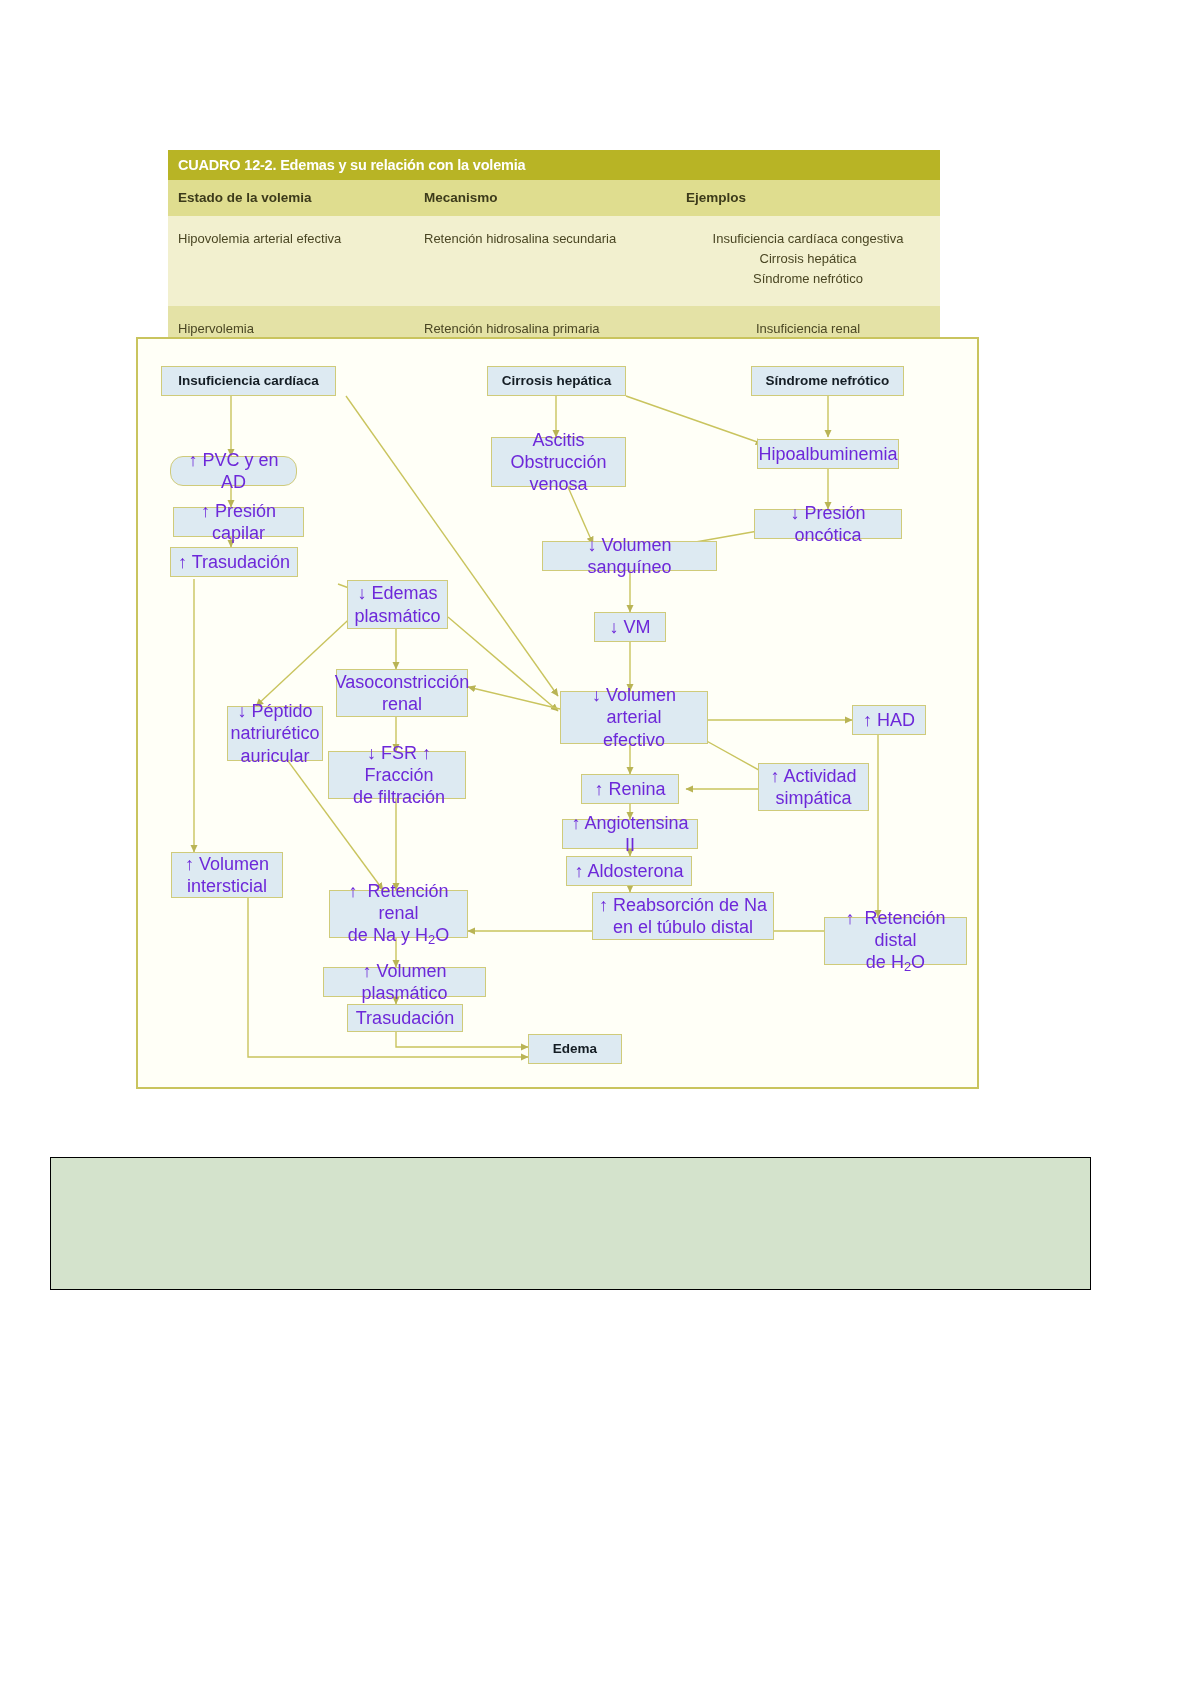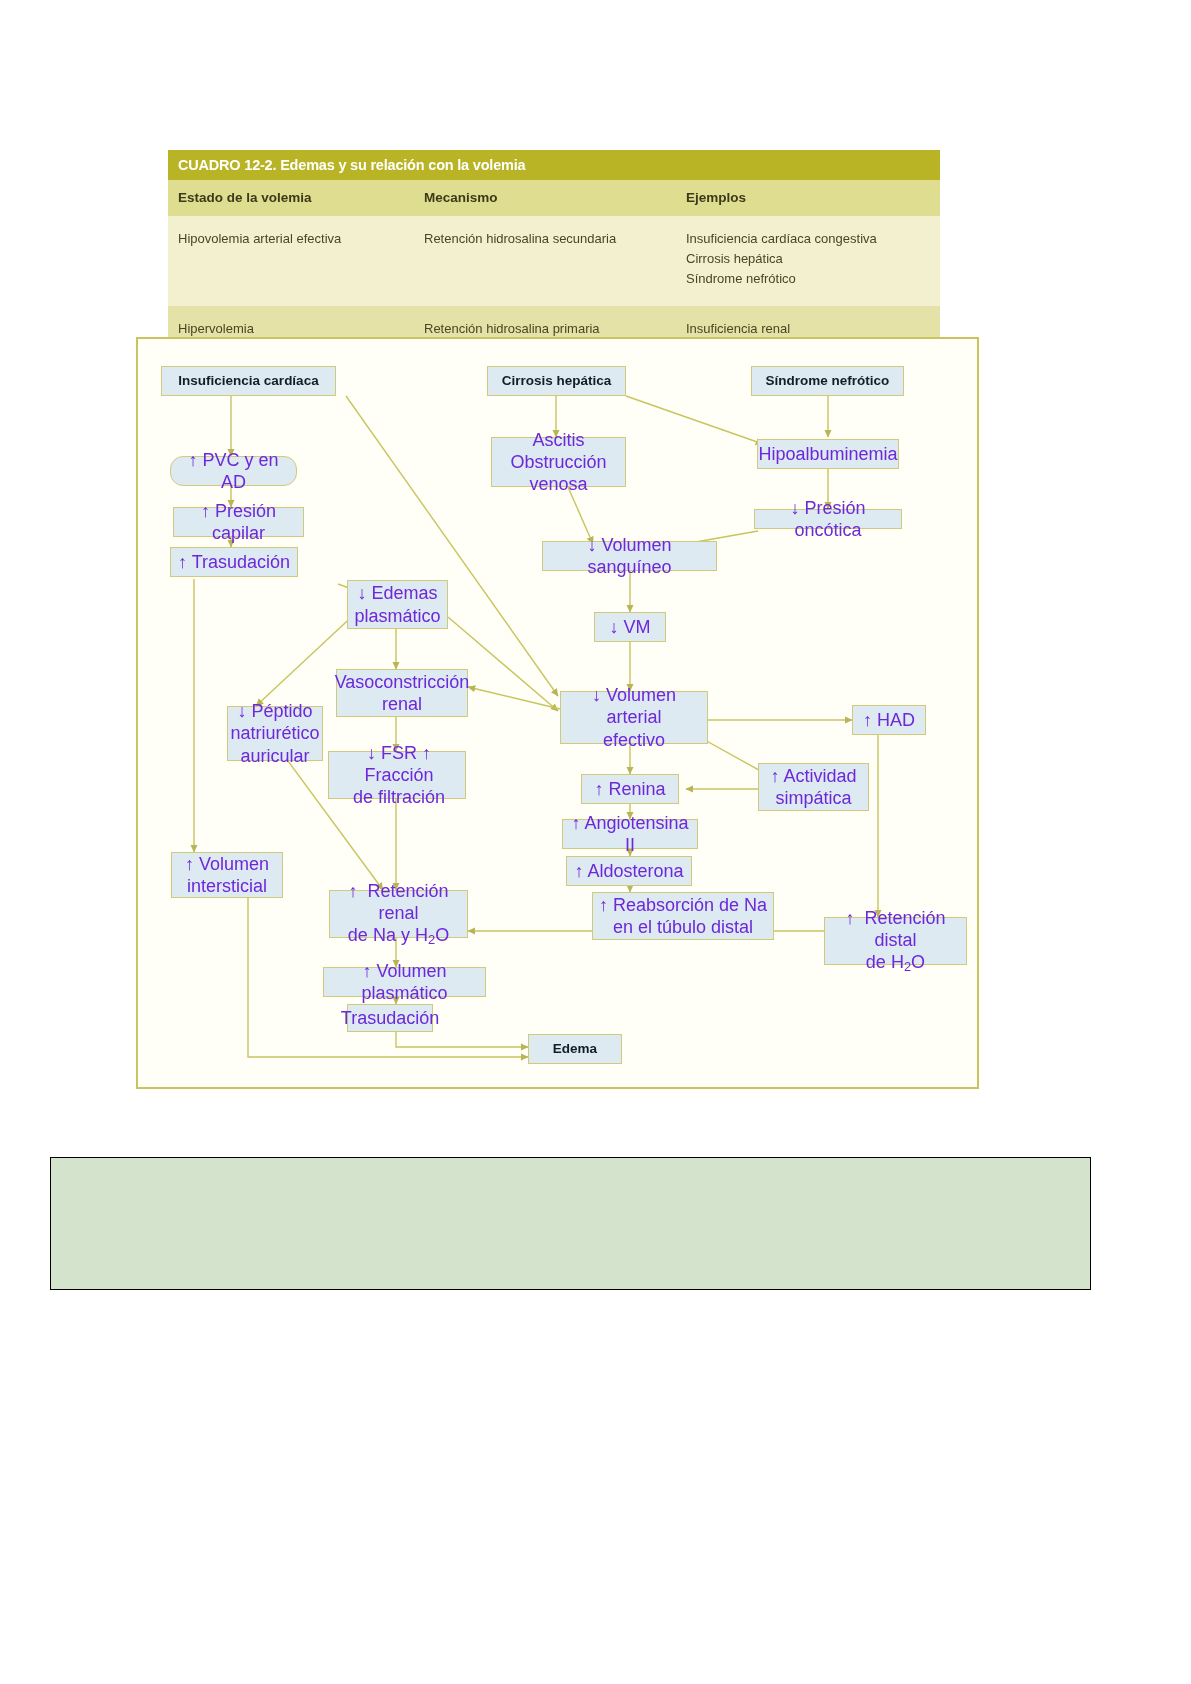--- a/index.html
+++ b/index.html
@@ -46,21 +46,21 @@
     color: #4a4623;
     padding: 13px 10px 17px 10px;
     vertical-align: top;
     line-height: 1.55;
   }
   #cuadro-table .row-a .tbl-cell { background: #f2f0cf; }
   #cuadro-table .row-b .tbl-cell { background: #e4e2a6; }
   #cuadro-table col.c1 { width: 246px; }
   #cuadro-table col.c2 { width: 262px; }
   #cuadro-table col.c3 { width: 264px; }
-  .ex-line { display: block; }
+  .ex-line { display: block; text-align: center; }
 
   
   #flow-frame {
     position: absolute;
     left: 136px;
     top: 337px;
     width: 843px;
     height: 752px;
     border: 2px solid #c9c45e;
     background: #fffff7;
@@ -240,21 +240,21 @@
     <div class="node bold" style="left:613px; top:27px; width:153px; height:30px;">Síndrome nefrótico</div>
 
     <div class="node" style="left:32px; top:117px; width:127px; height:30px;border-radius:13px;">↑  PVC y en AD</div>
     <div class="node" style="left:35px; top:168px; width:131px; height:30px;">↑  Presión capilar</div>
     <div class="node" style="left:32px; top:208px; width:128px; height:30px;">↑  Trasudación</div>
 
     <div class="node" style="left:353px; top:98px; width:135px; height:50px;">Ascitis
 Obstrucción venosa</div>
 
     <div class="node" style="left:619px; top:100px; width:142px; height:30px;">Hipoalbuminemia</div>
-    <div class="node" style="left:616px; top:170px; width:148px; height:20px;">↓  Presión oncótica</div>
+    <div class="node" style="left:616px; top:170px; width:148px; height:30px;">↓  Presión oncótica</div>
 
     <div class="node" style="left:404px; top:202px; width:175px; height:30px;">↓  Volumen sanguíneo</div>
     <div class="node" style="left:209px; top:241px; width:101px; height:49px;">↓  Edemas
 plasmático</div>
     <div class="node" style="left:456px; top:273px; width:72px; height:30px;">↓ VM</div>
     <div class="node" style="left:198px; top:330px; width:132px; height:48px;">Vasoconstricción
 renal</div>
     <div class="node" style="left:422px; top:352px; width:148px; height:53px;">↓  Volumen arterial
 efectivo</div>
     <div class="node" style="left:714px; top:366px; width:74px; height:30px;">↑  HAD</div>
@@ -271,18 +271,18 @@
     <div class="node" style="left:424px; top:480px; width:136px; height:30px;">↑  Angiotensina II</div>
     <div class="node" style="left:428px; top:517px; width:126px; height:30px;">↑  Aldosterona</div>
 
     <div class="node" style="left:33px; top:513px; width:112px; height:46px;">↑  Volumen
 intersticial</div>
     <div class="node" style="left:191px; top:551px; width:139px; height:48px;"><span>↑&nbsp; Retención renal<br>de Na y H<sub>2</sub>O</span></div>
     <div class="node" style="left:414px; top:553px; width:182px; height:48px;margin-left:40px;">↑  Reabsorción de Na
 en el túbulo distal</div>
     <div class="node" style="left:686px; top:578px; width:143px; height:48px;"><span>↑&nbsp; Retención distal<br>de H<sub>2</sub>O</span></div>
     <div class="node" style="left:185px; top:628px; width:163px; height:30px;">↑  Volumen plasmático</div>
-    <div class="node" style="left:209px; top:665px; width:86px; height:28px;">Trasudación</div>
+    <div class="node" style="left:209px; top:665px; width:116px; height:28px;">Trasudación</div>
     <div class="node bold" style="left:390px; top:695px; width:94px; height:30px;">Edema</div>
   </div>
 </div>
 
 <div id="green-panel"></div>
 
 </body></html>

